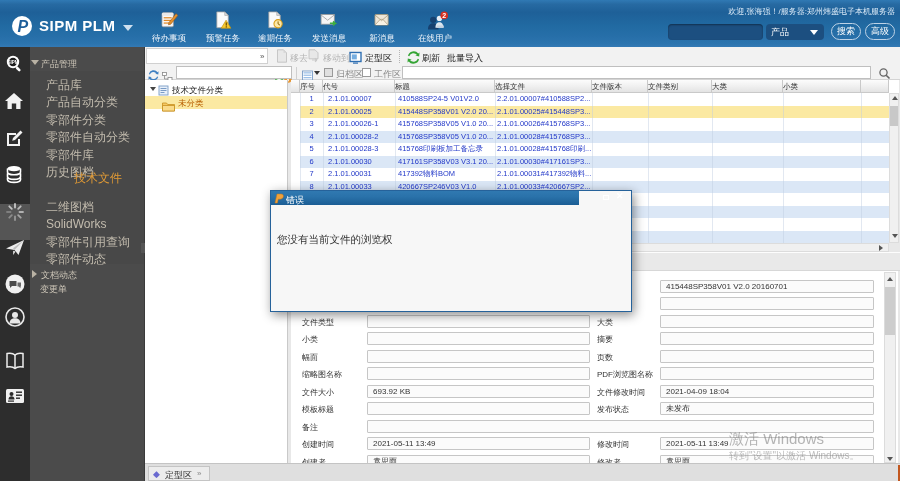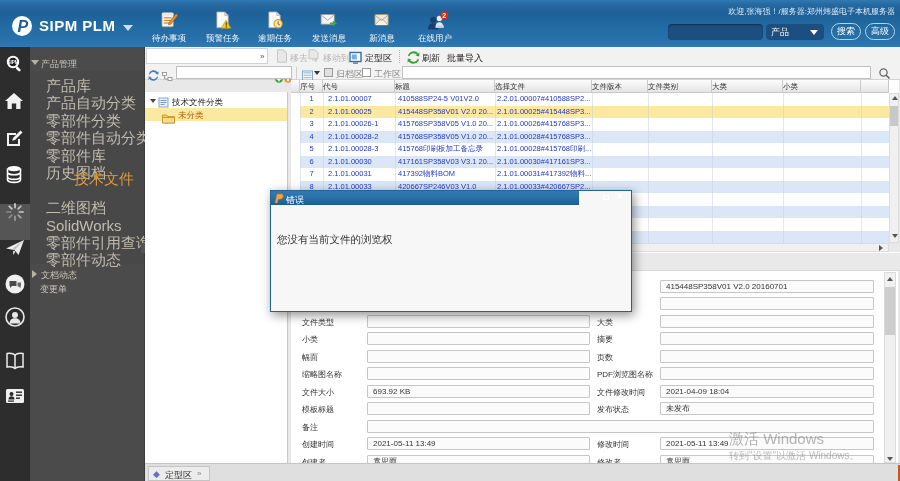--- a/index.html
+++ b/index.html
@@ -21,36 +21,36 @@
 #srchSel { left:766px; top:24px; width:58px; height:16px; background:#1c4f80; border-radius:4px; color:#fff; font-size:9px; line-height:16px; padding-left:5px; }
 #srchSel i { position:absolute; right:6px; top:6px; width:0; height:0; border-left:4px solid transparent; border-right:4px solid transparent; border-top:5px solid #fff; }
 .pillBtn { top:23px; height:17px; border:1px solid #bdd2e6; border-radius:9px; color:#fff; font-size:9px; line-height:15px; text-align:center; }
 
 
 #strip { left:0; top:47px; width:30px; height:434px; background:#2d2d2d; }
 #dbSel { left:0; top:157px; width:30px; height:36px; background:#555; }
 
 
 #menu { left:30px; top:47px; width:115px; height:434px; background:#4b4b4b; border-right:1px solid #3a3a3a; }
-.mi { position:absolute; left:46px; color:#c3bcae; font-size:15px; white-space:nowrap; }
+.mi { position:absolute; left:46px; color:#c3bcae; font-size:12px; white-space:nowrap; }
 .mh { position:absolute; left:41px; color:#cdc6b8; font-size:9px; white-space:nowrap; }
 .tri-d { position:absolute; left:31px; width:0; height:0; border-left:4px solid transparent; border-right:4px solid transparent; border-top:5px solid #b9b2a4; }
 .tri-r { position:absolute; left:32px; width:0; height:0; border-top:4px solid transparent; border-bottom:4px solid transparent; border-left:5px solid #b9b2a4; }
 
 
 #tb1 { left:145px; top:47px; width:755px; height:19px; background:#f2f2f2; }
 #tb2 { left:145px; top:66px; width:755px; height:14px; background:#f2f2f2; border-bottom:1px solid #d4d4d4; }
 #combo { left:1px; top:1px; width:122px; height:16px; background:#fff; border:1px solid #d0d0d0; }
 .tbTxt { font-size:9px; color:#222; }
 .tbTxtD { font-size:9px; color:#b3b3b3; }
 .inp { background:#fff; border:1px solid #bfbfbf; }
 .cb { width:9px; height:9px; border:1px solid #9a9a9a; background:#fff; }
 
 
-#tree { left:145px; top:80px; width:143px; height:383px; background:#fff; border-right:1px solid #c9c9c9;margin-top:12px; }
+#tree { left:145px; top:80px; width:143px; height:383px; background:#fff; border-right:1px solid #c9c9c9; }
 #treeSel { left:0; top:16px; width:142px; height:13px; background:#fbe9a2; }
 
 
 #tbl { left:291px; top:80px; width:608px; height:163px; background:#fff; }
 .th { position:absolute; top:0; height:13px; background:linear-gradient(180deg,#fcfcfc,#eee 60%,#e3e3e3); border-right:1px solid #c9c9c9; border-bottom:1px solid #c9c9c9; font-size:7.5px; color:#333; text-align:left; line-height:13px; }
 .tr { position:absolute; left:9px; width:589px; height:12.5px; }
 .td { position:absolute; top:0; height:12.5px; font-size:7.5px; color:#2238c8; line-height:12.5px; white-space:nowrap; overflow:hidden; }
 .even { background:#dbe7f6; }
 .selRow { background:#fbe9a2; }
 

